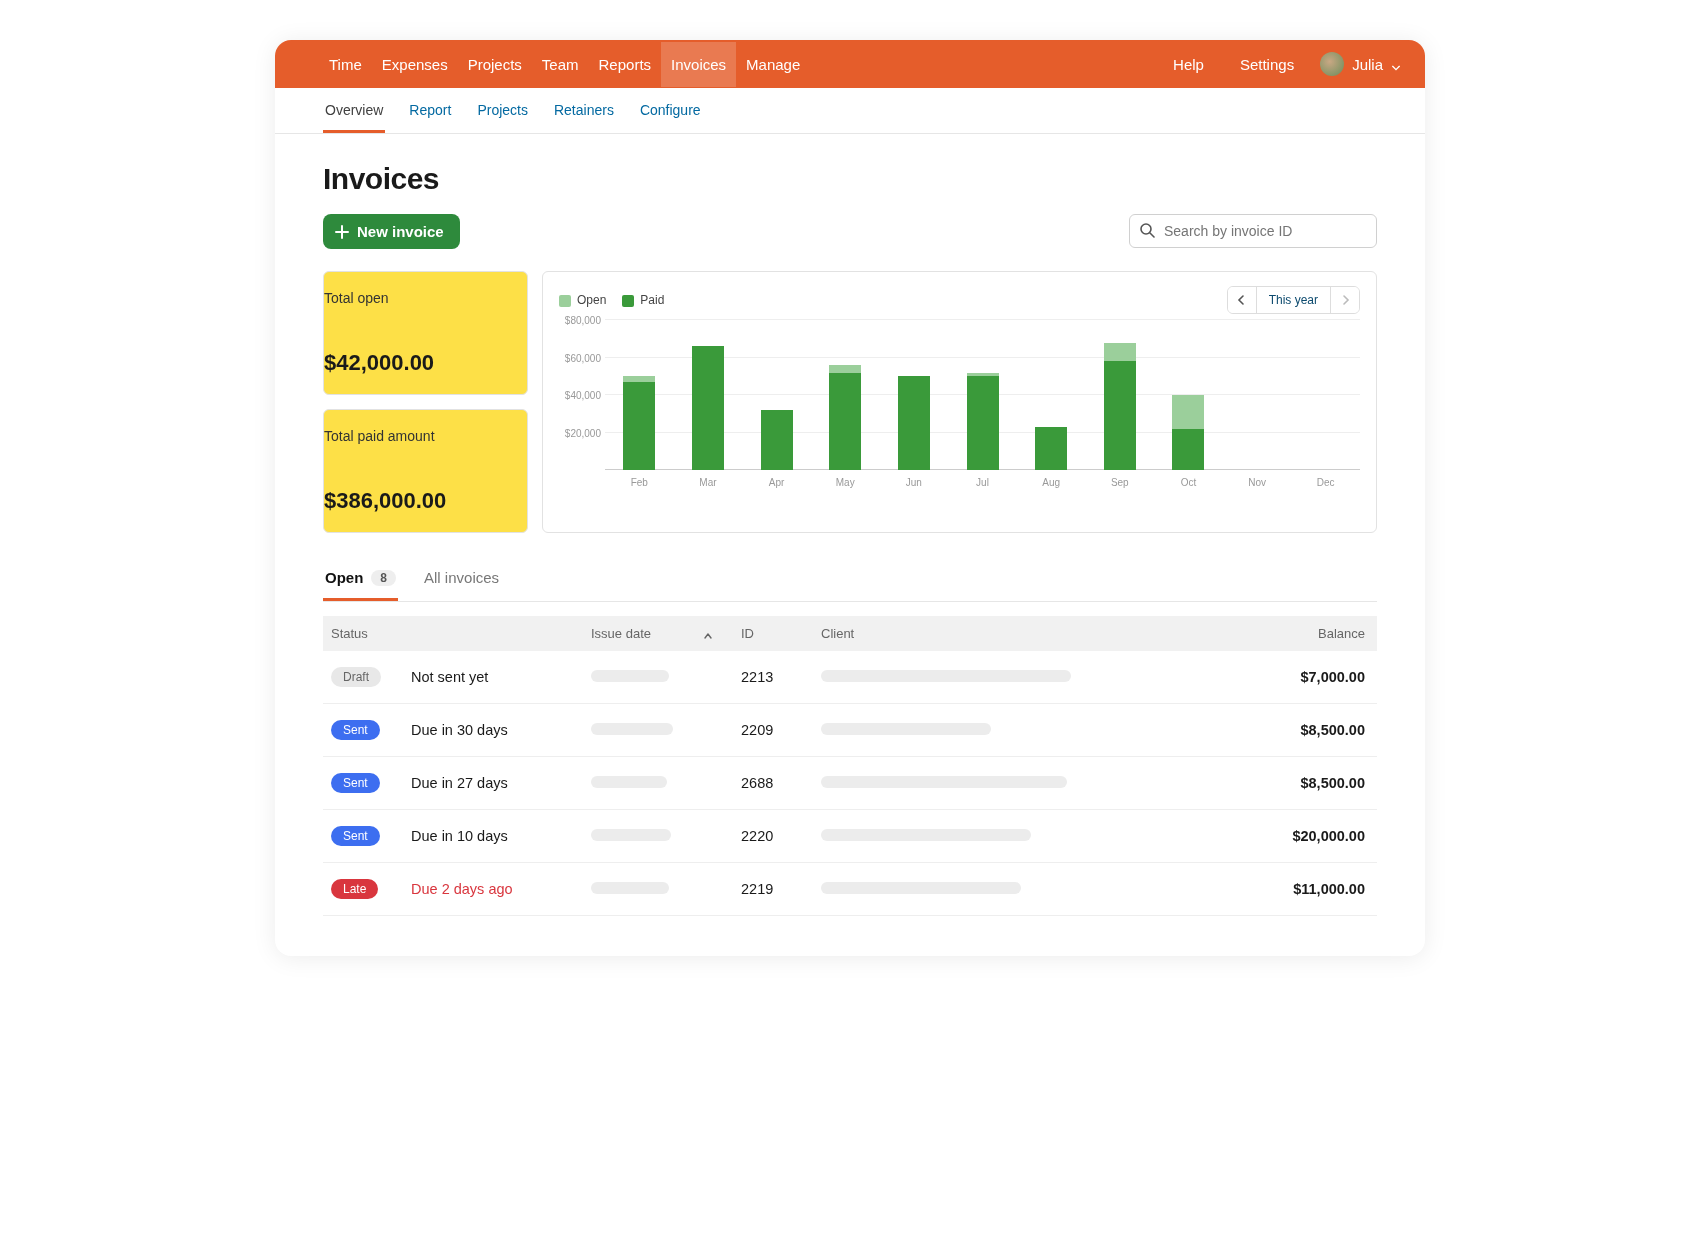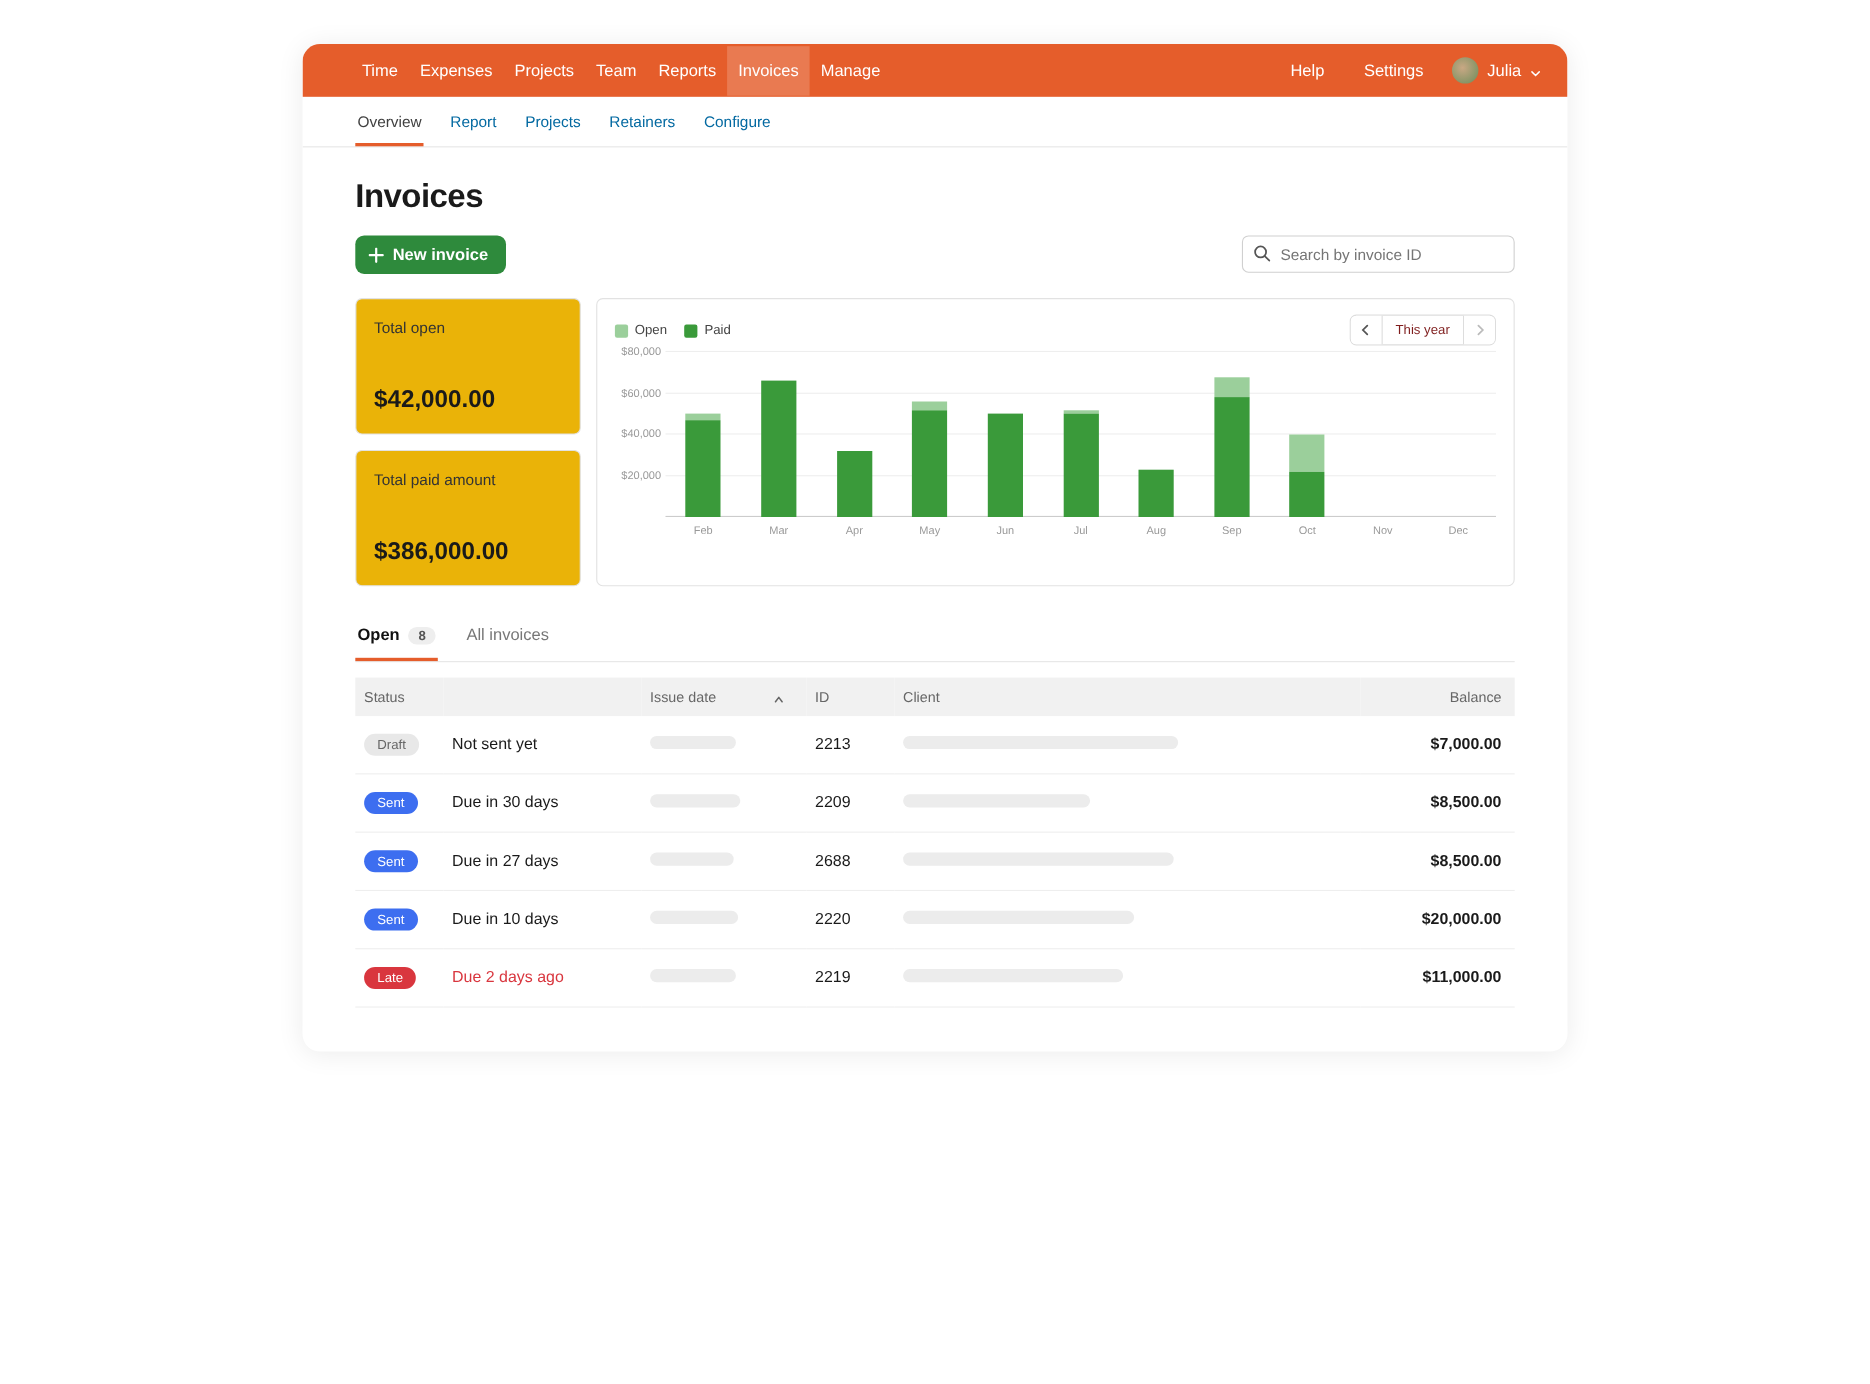--- a/index.html
+++ b/index.html
@@ -25,32 +25,32 @@
   h1.page-title { font-size: 30px; font-weight:700; margin-bottom: 18px; letter-spacing:-0.5px; }
   .toolbar-row { display:flex; justify-content:space-between; margin-bottom: 22px;}
   .btn-new { background:#2e8a3c; color:#fff; border:none; border-radius:8px; padding:9px 16px 9px 12px; font-size:15px; font-weight:600; display:flex; align-items:center; gap:8px; cursor:pointer;}
   .plus-icon { width:14px; height:14px; }
   .search-wrap { position:relative; }
   .search-wrap input { width: 248px; height:34px; border:1px solid #d0d0d0; border-radius:6px; padding: 0 12px 0 34px; font-size:14px; color:#ec4899;}
   .search-wrap .sicon { position:absolute; left:10px; top:8px; width:16px; height:16px; color:#555;}
   
   .summary-row { display:flex; gap:14px; margin-bottom:30px; }
   .summary-col { display:flex; flex-direction:column; gap:14px; width:205px;}
-  .card { border:1px solid #e2e2e2; border-radius:6px; padding:18px 16px; background:#eab308;}
+  .card { border:1px solid #e2e2e2; border-radius:6px; padding:18px 0; background:#fde047;}
   .card .label { font-size:14px; color:#333; margin-bottom:4px;}
   .card .value { font-size:22px; font-weight:700;margin-top:44px; }
   .chart-card { flex:1; border:1px solid #e2e2e2; border-radius:6px; padding:14px 16px 10px; position:relative;}
   .chart-top { display:flex; justify-content:space-between; align-items:center; margin-bottom:6px;}
   .legend { display:flex; gap:16px; font-size:12px; color:#444; align-items:center;}
   .swatch { width:12px; height:12px; border-radius:2px; display:inline-block; margin-right:6px; vertical-align:middle;}
   .sw-open { background:#9bcf9b; }
   .sw-paid { background:#3a9a3a; }
   .range-ctrl { display:flex; align-items:center; border:1px solid #ddd; border-radius:6px; overflow:hidden; height:28px;}
   .range-ctrl button { width:28px; height:28px; background:#fff; border:none; cursor:pointer; color:#555; display:flex; align-items:center; justify-content:center;}
-  .range-ctrl .range-label { padding:0 12px; font-size:12px; color:#7f1d1d; border-left:1px solid #ddd; border-right:1px solid #ddd; height:100%; display:flex; align-items:center;}
+  .range-ctrl .range-label { padding:0 12px; font-size:12px; color:#0c4a6e; border-left:1px solid #ddd; border-right:1px solid #ddd; height:100%; display:flex; align-items:center;}
   .range-ctrl button:last-child { color:#bbb; }
   .chart-area { position:relative; height:150px; margin-left:46px; margin-top:6px;}
   .grid-line { position:absolute; left:0; right:0; border-top:1px solid #eee; }
   .grid-line.base { border-top:1px solid #ccc; }
   .ylabel { position:absolute; left:-46px; width:42px; text-align:right; font-size:10px; color:#999; transform:translateY(-50%);}
   .bars { position:absolute; left:0; right:0; bottom:0; top:0; display:flex; }
   .bar-slot { flex:1; display:flex; flex-direction:column; justify-content:flex-end; align-items:center; position:relative;}
   .bar-stack { width:32px; display:flex; flex-direction:column-reverse; }
   .seg-paid { background:#3a9a3a; width:100%; }
   .seg-open { background:#9bcf9b; width:100%; }

